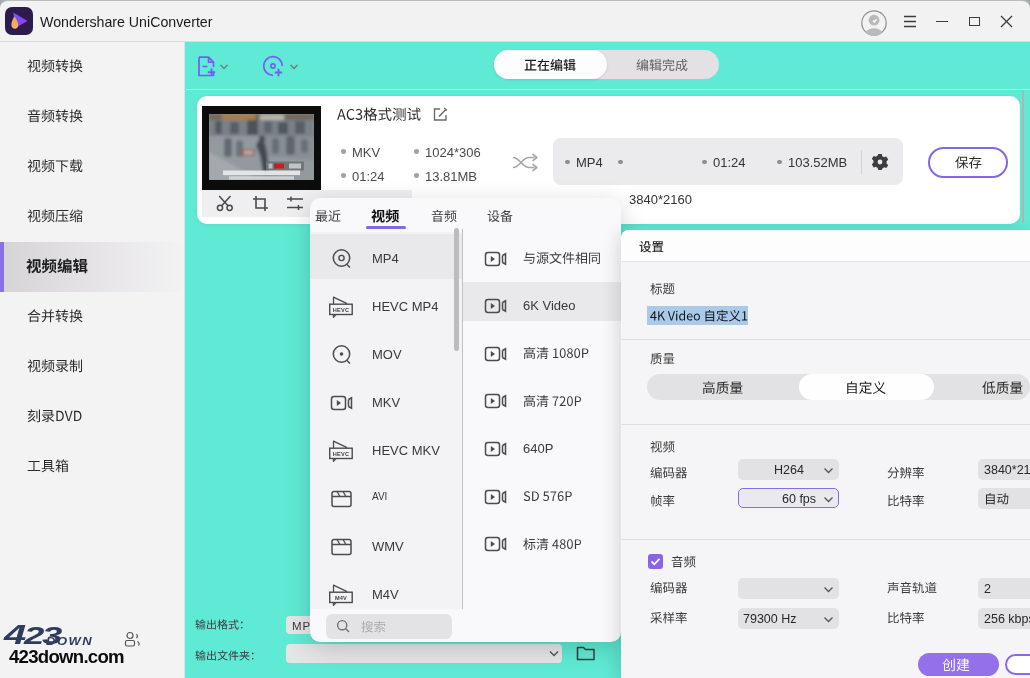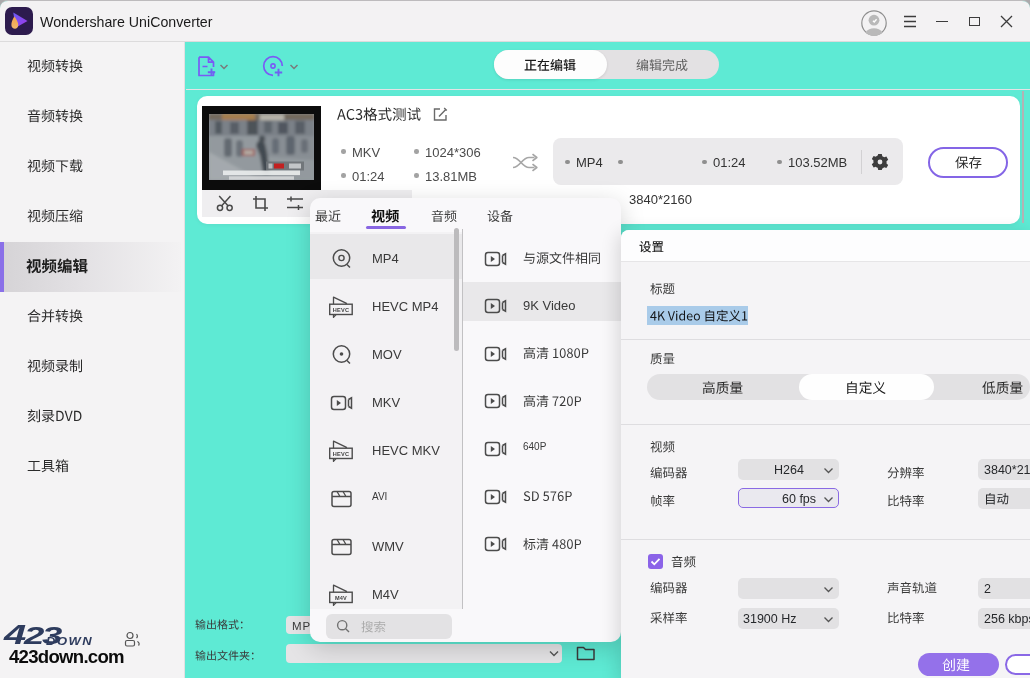--- a/index.html
+++ b/index.html
@@ -291,21 +291,21 @@
 </svg>
 <svg style="position:absolute;left:523px;top:247.1px;" width="79" height="19.1" viewBox="0 -14.9 79 19.1">
       <path d="M0.7 -3.1V-2.2H8.9V-3.1ZM3.4 -10.6C3.1 -8.8 2.5 -6.4 2.1 -4.9L3 -4.9H3.2H10.5C10.2 -1.9 9.9 -0.6 9.4 -0.2C9.2 -0.1 9 -0 8.7 -0C8.3 -0 7.3 -0.1 6.3 -0.1C6.5 0.1 6.6 0.5 6.7 0.8C7.6 0.9 8.5 0.9 9 0.9C9.5 0.8 9.9 0.8 10.2 0.4C10.8 -0.1 11.2 -1.7 11.5 -5.4C11.6 -5.5 11.6 -5.8 11.6 -5.8H3.4C3.5 -6.6 3.7 -7.4 3.9 -8.2H11.4V-9.1H4.1L4.4 -10.5Z M20 -5.3H24V-4.1H20ZM20 -7.1H24V-6H20ZM19.6 -2.7C19.2 -1.8 18.6 -0.9 18 -0.2C18.2 -0.1 18.6 0.1 18.8 0.3C19.4 -0.4 20 -1.5 20.4 -2.4ZM23.2 -2.4C23.8 -1.6 24.4 -0.5 24.7 0.1L25.6 -0.3C25.3 -0.9 24.6 -2 24.1 -2.8ZM14.1 -10.1C14.8 -9.6 15.8 -9 16.3 -8.6L16.9 -9.4C16.4 -9.8 15.4 -10.4 14.7 -10.8ZM13.5 -6.6C14.2 -6.2 15.2 -5.6 15.7 -5.2L16.3 -6C15.8 -6.3 14.8 -6.9 14.1 -7.3ZM13.8 0.3 14.6 0.9C15.3 -0.4 16 -2 16.5 -3.4L15.7 -3.9C15.2 -2.4 14.3 -0.7 13.8 0.3ZM17.4 -10.3V-6.7C17.4 -4.6 17.3 -1.6 15.8 0.5C16 0.6 16.4 0.8 16.6 1C18.1 -1.2 18.3 -4.4 18.3 -6.7V-9.4H25.4V-10.3ZM21.4 -9.2C21.4 -8.8 21.2 -8.3 21.1 -7.9H19.1V-3.4H21.4V0C21.4 0.1 21.4 0.2 21.2 0.2C21.1 0.2 20.5 0.2 19.9 0.2C20 0.4 20.1 0.8 20.1 1C21 1 21.6 1 21.9 0.9C22.3 0.8 22.4 0.5 22.4 0V-3.4H24.9V-7.9H22C22.2 -8.2 22.4 -8.6 22.5 -9Z M31.5 -10.7C31.9 -10.1 32.3 -9.2 32.5 -8.7L33.5 -9C33.4 -9.5 32.9 -10.4 32.5 -11ZM26.6 -8.6V-7.7H28.7C29.4 -5.7 30.5 -4 31.8 -2.6C30.4 -1.4 28.6 -0.5 26.5 0.1C26.7 0.3 27 0.8 27.1 1C29.2 0.3 31.1 -0.6 32.5 -1.9C34 -0.6 35.8 0.4 37.9 0.9C38.1 0.7 38.4 0.3 38.6 0.1C36.5 -0.5 34.7 -1.4 33.3 -2.6C34.6 -4 35.6 -5.6 36.3 -7.7H38.4V-8.6ZM32.6 -3.3C31.3 -4.5 30.4 -6 29.7 -7.7H35.2C34.6 -5.9 33.7 -4.5 32.6 -3.3Z M43.1 -4.4V-3.5H46.9V1H47.8V-3.5H51.4V-4.4H47.8V-7.3H50.8V-8.3H47.8V-10.8H46.9V-8.3H45.1C45.3 -8.8 45.4 -9.5 45.6 -10.1L44.6 -10.3C44.3 -8.6 43.8 -6.9 43 -5.8C43.3 -5.7 43.7 -5.5 43.8 -5.3C44.2 -5.9 44.5 -6.6 44.8 -7.3H46.9V-4.4ZM42.5 -10.9C41.8 -8.9 40.6 -7 39.4 -5.7C39.6 -5.5 39.9 -5 40 -4.7C40.4 -5.2 40.8 -5.7 41.2 -6.2V1H42.1V-7.8C42.6 -8.7 43 -9.6 43.4 -10.6Z M59.1 -6.2H63V-3.9H59.1ZM59.1 -7V-9.2H63V-7ZM59.1 -3H63V-0.7H59.1ZM58.1 -10.2V0.9H59.1V0.2H63V0.9H64V-10.2ZM54.8 -10.9V-8.1H52.7V-7.2H54.7C54.2 -5.4 53.3 -3.4 52.4 -2.3C52.5 -2 52.8 -1.7 52.9 -1.4C53.6 -2.3 54.3 -3.7 54.8 -5.2V1H55.7V-4.9C56.2 -4.3 56.8 -3.5 57.1 -3L57.7 -3.8C57.4 -4.2 56.2 -5.6 55.7 -6V-7.2H57.6V-8.1H55.7V-10.9Z M68.2 -8V-7.1H74.8V-8ZM69.8 -4.9H73.2V-2.4H69.8ZM68.9 -5.7V-0.7H69.8V-1.6H74.1V-5.7ZM66.1 -10.2V1.1H67.1V-9.3H75.9V-0.2C75.9 0 75.8 0.1 75.6 0.1C75.4 0.1 74.6 0.1 73.8 0.1C74 0.4 74.1 0.8 74.2 1.1C75.3 1.1 75.9 1 76.3 0.9C76.7 0.7 76.9 0.4 76.9 -0.2V-10.2Z" fill="#3a3a3a"></path>
     </svg>
 <svg class="abs" style="left:484px;top:293px" width="24" height="24" viewBox="0 0 24 24">
 <rect x="1.5" y="5.5" width="14" height="13" rx="2.5" stroke="#4c4c4c" stroke-width="1.5" fill="none"></rect>
 <path d="M6.8 9 L11 12 L6.8 15 Z" fill="#4c4c4c"></path>
 <path d="M18.5 8.5 L21.5 6.8 V17.2 L18.5 15.5" stroke="#4c4c4c" stroke-width="1.5" fill="none"></path>
 <path d="M18.5 8.5 V15.5" stroke="#4c4c4c" stroke-width="1.5"></path>
 </svg>
-<div class="abs" style="left:523px;top:297px;font-size:13px;color:#3a3a3a;">9K Video</div>
+<div class="abs" style="left:523px;top:297px;font-size:13px;color:#3a3a3a;">6K Video</div>
 <svg class="abs" style="left:484px;top:340.5px" width="24" height="24" viewBox="0 0 24 24">
 <rect x="1.5" y="5.5" width="14" height="13" rx="2.5" stroke="#4c4c4c" stroke-width="1.5" fill="none"></rect>
 <path d="M6.8 9 L11 12 L6.8 15 Z" fill="#4c4c4c"></path>
 <path d="M18.5 8.5 L21.5 6.8 V17.2 L18.5 15.5" stroke="#4c4c4c" stroke-width="1.5" fill="none"></path>
 <path d="M18.5 8.5 V15.5" stroke="#4c4c4c" stroke-width="1.5"></path>
 </svg>
 <svg style="position:absolute;left:523px;top:342.1px;" width="67" height="19.1" viewBox="0 -14.9 67 19.1">
       <path d="M3.7 -7.3H9.3V-6.1H3.7ZM2.7 -8V-5.4H10.4V-8ZM5.7 -10.7 6.1 -9.6H0.8V-8.7H12.2V-9.6H7.2C7 -10 6.9 -10.5 6.7 -11ZM1.2 -4.6V1H2.2V-3.8H10.8V0C10.8 0.2 10.7 0.2 10.6 0.2C10.4 0.2 9.8 0.2 9.2 0.2C9.4 0.4 9.5 0.7 9.6 0.9C10.4 0.9 10.9 0.9 11.3 0.8C11.6 0.7 11.8 0.5 11.8 0V-4.6ZM3.7 -3.1V0.3H4.6V-0.4H9.2V-3.1ZM4.6 -2.3H8.3V-1.1H4.6Z M14.1 -10C14.8 -9.6 15.7 -9 16.1 -8.6L16.7 -9.4C16.3 -9.8 15.4 -10.3 14.6 -10.7ZM13.5 -6.6C14.2 -6.2 15.2 -5.6 15.6 -5.1L16.2 -5.9C15.7 -6.3 14.8 -6.9 14 -7.3ZM13.9 0.3 14.7 0.9C15.4 -0.4 16.1 -2 16.7 -3.4L15.9 -4C15.3 -2.5 14.4 -0.7 13.9 0.3ZM18.6 -2.8H23.3V-1.7H18.6ZM18.6 -3.5V-4.4H23.3V-3.5ZM20.5 -10.9V-9.9H17.1V-9.2H20.5V-8.3H17.5V-7.6H20.5V-6.7H16.7V-6H25.4V-6.7H21.4V-7.6H24.5V-8.3H21.4V-9.2H24.9V-9.9H21.4V-10.9ZM17.7 -5.2V1H18.6V-1H23.3V-0.1C23.3 0.1 23.2 0.1 23.1 0.2C22.9 0.2 22.3 0.2 21.6 0.1C21.7 0.4 21.8 0.7 21.9 1C22.8 1 23.4 1 23.8 0.8C24.1 0.7 24.2 0.4 24.2 -0.1V-5.2Z M30.1 0H35.3V-1H33.4V-9.5H32.5C31.9 -9.2 31.3 -9 30.5 -8.9V-8.1H32.2V-1H30.1Z M39.7 0.2C41.5 0.2 42.7 -1.5 42.7 -4.8C42.7 -8.1 41.5 -9.7 39.7 -9.7C37.9 -9.7 36.8 -8.1 36.8 -4.8C36.8 -1.5 37.9 0.2 39.7 0.2ZM39.7 -0.8C38.7 -0.8 37.9 -2 37.9 -4.8C37.9 -7.6 38.7 -8.8 39.7 -8.8C40.8 -8.8 41.6 -7.6 41.6 -4.8C41.6 -2 40.8 -0.8 39.7 -0.8Z M47 0.2C48.8 0.2 50 -0.9 50 -2.3C50 -3.6 49.2 -4.3 48.4 -4.8V-4.9C48.9 -5.3 49.6 -6.2 49.6 -7.2C49.6 -8.6 48.6 -9.7 47 -9.7C45.5 -9.7 44.4 -8.7 44.4 -7.3C44.4 -6.3 45 -5.5 45.7 -5.1V-5C44.8 -4.5 43.9 -3.6 43.9 -2.4C43.9 -0.9 45.2 0.2 47 0.2ZM47.6 -5.2C46.5 -5.6 45.5 -6.1 45.5 -7.3C45.5 -8.2 46.1 -8.8 47 -8.8C48 -8.8 48.6 -8 48.6 -7.1C48.6 -6.4 48.3 -5.7 47.6 -5.2ZM47 -0.7C45.9 -0.7 45 -1.5 45 -2.5C45 -3.4 45.5 -4.1 46.3 -4.6C47.7 -4.1 48.8 -3.6 48.8 -2.3C48.8 -1.4 48.1 -0.7 47 -0.7Z M54.2 0.2C56 0.2 57.1 -1.5 57.1 -4.8C57.1 -8.1 56 -9.7 54.2 -9.7C52.4 -9.7 51.2 -8.1 51.2 -4.8C51.2 -1.5 52.4 0.2 54.2 0.2ZM54.2 -0.8C53.1 -0.8 52.4 -2 52.4 -4.8C52.4 -7.6 53.1 -8.8 54.2 -8.8C55.2 -8.8 56 -7.6 56 -4.8C56 -2 55.2 -0.8 54.2 -0.8Z M59.1 0H60.3V-3.8H61.9C63.9 -3.8 65.4 -4.7 65.4 -6.7C65.4 -8.8 63.9 -9.5 61.8 -9.5H59.1ZM60.3 -4.8V-8.6H61.6C63.3 -8.6 64.2 -8.1 64.2 -6.7C64.2 -5.4 63.4 -4.8 61.7 -4.8Z" fill="#3a3a3a"></path>
     </svg>
 <svg class="abs" style="left:484px;top:388px" width="24" height="24" viewBox="0 0 24 24">
@@ -316,21 +316,21 @@
 </svg>
 <svg style="position:absolute;left:523px;top:389.6px;" width="59.8" height="19.1" viewBox="0 -14.9 59.8 19.1">
       <path d="M3.7 -7.3H9.3V-6.1H3.7ZM2.7 -8V-5.4H10.4V-8ZM5.7 -10.7 6.1 -9.6H0.8V-8.7H12.2V-9.6H7.2C7 -10 6.9 -10.5 6.7 -11ZM1.2 -4.6V1H2.2V-3.8H10.8V0C10.8 0.2 10.7 0.2 10.6 0.2C10.4 0.2 9.8 0.2 9.2 0.2C9.4 0.4 9.5 0.7 9.6 0.9C10.4 0.9 10.9 0.9 11.3 0.8C11.6 0.7 11.8 0.5 11.8 0V-4.6ZM3.7 -3.1V0.3H4.6V-0.4H9.2V-3.1ZM4.6 -2.3H8.3V-1.1H4.6Z M14.1 -10C14.8 -9.6 15.7 -9 16.1 -8.6L16.7 -9.4C16.3 -9.8 15.4 -10.3 14.6 -10.7ZM13.5 -6.6C14.2 -6.2 15.2 -5.6 15.6 -5.1L16.2 -5.9C15.7 -6.3 14.8 -6.9 14 -7.3ZM13.9 0.3 14.7 0.9C15.4 -0.4 16.1 -2 16.7 -3.4L15.9 -4C15.3 -2.5 14.4 -0.7 13.9 0.3ZM18.6 -2.8H23.3V-1.7H18.6ZM18.6 -3.5V-4.4H23.3V-3.5ZM20.5 -10.9V-9.9H17.1V-9.2H20.5V-8.3H17.5V-7.6H20.5V-6.7H16.7V-6H25.4V-6.7H21.4V-7.6H24.5V-8.3H21.4V-9.2H24.9V-9.9H21.4V-10.9ZM17.7 -5.2V1H18.6V-1H23.3V-0.1C23.3 0.1 23.2 0.1 23.1 0.2C22.9 0.2 22.3 0.2 21.6 0.1C21.7 0.4 21.8 0.7 21.9 1C22.8 1 23.4 1 23.8 0.8C24.1 0.7 24.2 0.4 24.2 -0.1V-5.2Z M31.5 0H32.7C32.9 -3.7 33.3 -6 35.5 -8.8V-9.5H29.5V-8.5H34.2C32.3 -5.9 31.7 -3.6 31.5 0Z M36.7 0H42.7V-1H40.1C39.6 -1 39 -1 38.5 -0.9C40.7 -3.1 42.2 -5 42.2 -6.9C42.2 -8.6 41.2 -9.7 39.5 -9.7C38.2 -9.7 37.4 -9.2 36.6 -8.3L37.3 -7.6C37.9 -8.3 38.5 -8.7 39.3 -8.7C40.5 -8.7 41.1 -7.9 41.1 -6.9C41.1 -5.2 39.7 -3.3 36.7 -0.7Z M47 0.2C48.8 0.2 49.9 -1.5 49.9 -4.8C49.9 -8.1 48.8 -9.7 47 -9.7C45.1 -9.7 44 -8.1 44 -4.8C44 -1.5 45.1 0.2 47 0.2ZM47 -0.8C45.9 -0.8 45.1 -2 45.1 -4.8C45.1 -7.6 45.9 -8.8 47 -8.8C48 -8.8 48.8 -7.6 48.8 -4.8C48.8 -2 48 -0.8 47 -0.8Z M51.9 0H53.1V-3.8H54.6C56.7 -3.8 58.1 -4.7 58.1 -6.7C58.1 -8.8 56.7 -9.5 54.6 -9.5H51.9ZM53.1 -4.8V-8.6H54.4C56.1 -8.6 57 -8.1 57 -6.7C57 -5.4 56.2 -4.8 54.5 -4.8Z" fill="#3a3a3a"></path>
     </svg>
 <svg class="abs" style="left:484px;top:436px" width="24" height="24" viewBox="0 0 24 24">
 <rect x="1.5" y="5.5" width="14" height="13" rx="2.5" stroke="#4c4c4c" stroke-width="1.5" fill="none"></rect>
 <path d="M6.8 9 L11 12 L6.8 15 Z" fill="#4c4c4c"></path>
 <path d="M18.5 8.5 L21.5 6.8 V17.2 L18.5 15.5" stroke="#4c4c4c" stroke-width="1.5" fill="none"></path>
 <path d="M18.5 8.5 V15.5" stroke="#4c4c4c" stroke-width="1.5"></path>
 </svg>
-<div class="abs" style="left:523px;top:440px;font-size:10px;color:#3a3a3a;">640P</div>
+<div class="abs" style="left:523px;top:440px;font-size:13px;color:#3a3a3a;">640P</div>
 <svg class="abs" style="left:484px;top:483.5px" width="24" height="24" viewBox="0 0 24 24">
 <rect x="1.5" y="5.5" width="14" height="13" rx="2.5" stroke="#4c4c4c" stroke-width="1.5" fill="none"></rect>
 <path d="M6.8 9 L11 12 L6.8 15 Z" fill="#4c4c4c"></path>
 <path d="M18.5 8.5 L21.5 6.8 V17.2 L18.5 15.5" stroke="#4c4c4c" stroke-width="1.5" fill="none"></path>
 <path d="M18.5 8.5 V15.5" stroke="#4c4c4c" stroke-width="1.5"></path>
 </svg>
 <svg style="position:absolute;left:523px;top:485.1px;" width="50.5" height="19.1" viewBox="0 -14.9 50.5 19.1">
       <path d="M4 0.2C5.9 0.2 7.2 -1 7.2 -2.5C7.2 -4 6.3 -4.6 5.2 -5.1L3.9 -5.7C3.1 -6 2.3 -6.3 2.3 -7.3C2.3 -8.1 3 -8.6 4.1 -8.6C5 -8.6 5.7 -8.3 6.2 -7.8L6.9 -8.5C6.2 -9.2 5.2 -9.7 4.1 -9.7C2.3 -9.7 1.1 -8.6 1.1 -7.2C1.1 -5.8 2.1 -5.1 3 -4.7L4.4 -4.1C5.3 -3.7 6 -3.4 6 -2.4C6 -1.5 5.2 -0.9 4 -0.9C3 -0.9 2 -1.4 1.3 -2.1L0.6 -1.2C1.4 -0.4 2.6 0.2 4 0.2Z M9.1 0H11.5C14.4 0 15.9 -1.8 15.9 -4.8C15.9 -7.8 14.4 -9.5 11.4 -9.5H9.1ZM10.3 -1V-8.6H11.3C13.6 -8.6 14.7 -7.2 14.7 -4.8C14.7 -2.4 13.6 -1 11.3 -1Z M23 0.2C24.6 0.2 26.1 -1 26.1 -3.1C26.1 -5.2 24.8 -6.1 23.3 -6.1C22.7 -6.1 22.3 -6 21.8 -5.8L22.1 -8.5H25.7V-9.5H21L20.7 -5.1L21.4 -4.7C21.9 -5 22.3 -5.2 22.9 -5.2C24.1 -5.2 24.9 -4.4 24.9 -3.1C24.9 -1.7 24 -0.8 22.9 -0.8C21.8 -0.8 21.1 -1.3 20.6 -1.9L20 -1.1C20.6 -0.5 21.5 0.2 23 0.2Z M29.4 0H30.6C30.8 -3.7 31.2 -6 33.4 -8.8V-9.5H27.5V-8.5H32.1C30.2 -5.9 29.6 -3.6 29.4 0Z M37.9 0.2C39.4 0.2 40.7 -1.1 40.7 -2.9C40.7 -4.9 39.6 -5.9 38 -5.9C37.3 -5.9 36.5 -5.5 35.9 -4.8C35.9 -7.7 37 -8.7 38.3 -8.7C38.9 -8.7 39.5 -8.4 39.8 -8L40.5 -8.7C40 -9.3 39.3 -9.7 38.3 -9.7C36.4 -9.7 34.8 -8.3 34.8 -4.5C34.8 -1.4 36.1 0.2 37.9 0.2ZM35.9 -3.8C36.5 -4.7 37.3 -5 37.8 -5C39 -5 39.6 -4.2 39.6 -2.9C39.6 -1.6 38.9 -0.8 37.9 -0.8C36.8 -0.8 36 -1.8 35.9 -3.8Z M42.6 0H43.8V-3.8H45.3C47.4 -3.8 48.8 -4.7 48.8 -6.7C48.8 -8.8 47.4 -9.5 45.3 -9.5H42.6ZM43.8 -4.8V-8.6H45.1C46.8 -8.6 47.6 -8.1 47.6 -6.7C47.6 -5.4 46.9 -4.8 45.2 -4.8Z" fill="#3a3a3a"></path>
     </svg>
 <svg class="abs" style="left:484px;top:531px" width="24" height="24" viewBox="0 0 24 24">
@@ -427,21 +427,21 @@
     </svg>
 <svg style="position:absolute;left:887px;top:577.1px;" width="51" height="18.4" viewBox="0 -14.4 51 18.4">
       <path d="M5.8 -10.5V-9.5H0.9V-8.6H5.8V-7.4H1.6V-6.6H11.1V-7.4H6.7V-8.6H11.6V-9.5H6.7V-10.5ZM1.9 -5.6V-4C1.9 -2.7 1.7 -0.9 0.4 0.4C0.6 0.6 0.9 0.9 1.1 1.1C2 0.2 2.5 -1 2.7 -2.1H9.9V-1.5H10.8V-5.6ZM9.9 -2.9H6.7V-4.8H9.9ZM2.8 -2.9C2.8 -3.3 2.8 -3.6 2.8 -4V-4.8H5.8V-2.9Z M17.9 -10.4C18.1 -10.1 18.3 -9.7 18.4 -9.4H13.9V-8.5H23.7V-9.4H19.5C19.4 -9.8 19.1 -10.2 18.9 -10.6ZM15.6 -8.2C15.9 -7.7 16.2 -7 16.3 -6.4H13.2V-5.6H24.3V-6.4H21.2C21.5 -7 21.8 -7.6 22.1 -8.2L21.1 -8.5C20.9 -7.9 20.5 -7 20.2 -6.4H16.9L17.3 -6.5C17.2 -7.1 16.9 -7.9 16.5 -8.4ZM15.8 -1.6H21.8V-0.3H15.8ZM15.8 -2.4V-3.7H21.8V-2.4ZM14.9 -4.5V1H15.8V0.5H21.8V1H22.7V-4.5Z M26 -4.1C26.1 -4.2 26.5 -4.3 27 -4.3H28.4V-2.6L25.5 -2.1L25.7 -1.2L28.4 -1.7V1H29.2V-1.9L30.9 -2.2L30.8 -3L29.2 -2.7V-4.3H30.7V-5.2H29.2V-7.1H28.4V-5.2H26.9C27.3 -6 27.7 -7.1 28.1 -8.1H30.7V-9H28.3C28.5 -9.5 28.6 -9.9 28.7 -10.3L27.7 -10.5C27.6 -10 27.5 -9.5 27.4 -9H25.6V-8.1H27.1C26.8 -7.1 26.5 -6.3 26.3 -6C26.1 -5.5 25.9 -5.1 25.7 -5C25.8 -4.8 25.9 -4.3 26 -4.1ZM30.9 -7.9V-7H32.4C32.3 -4.8 32.1 -1.8 30.3 0.5C30.5 0.6 30.8 0.9 31 1.1C32.9 -1.4 33.2 -4.6 33.2 -7H34.6V-0.4C34.6 0.5 34.9 0.7 35.5 0.7H36C36.9 0.7 37 0.2 37.1 -1.5C36.8 -1.5 36.5 -1.7 36.3 -1.8C36.2 -0.4 36.2 -0.1 36 -0.1H35.7C35.5 -0.1 35.4 -0.1 35.4 -0.5V-7.9H33.2V-10.4H32.4V-7.9Z M38.3 -9.6C39 -8.9 39.8 -8 40.1 -7.5L40.9 -8C40.5 -8.6 39.7 -9.4 39 -10ZM43.2 -4.6H47.4V-3.6H43.2ZM43.2 -2.9H47.4V-1.8H43.2ZM43.2 -6.3H47.4V-5.3H43.2ZM42.3 -7V-1.1H48.3V-7H45.3C45.4 -7.3 45.6 -7.7 45.7 -8.1H49.3V-8.8H47C47.3 -9.3 47.6 -9.8 47.9 -10.2L47 -10.5C46.8 -10 46.4 -9.3 46 -8.8H43.7L44.4 -9.2C44.2 -9.5 43.8 -10.1 43.5 -10.6L42.7 -10.2C43 -9.8 43.4 -9.2 43.5 -8.8H41.4V-8.1H44.7C44.6 -7.7 44.5 -7.3 44.4 -7ZM40.8 -6H38.1V-5.2H39.9V-1.3C39.3 -1.1 38.7 -0.6 38 0.1L38.6 0.9C39.2 0.1 39.9 -0.6 40.3 -0.6C40.6 -0.6 41 -0.2 41.5 0.1C42.4 0.6 43.5 0.7 45 0.7C46.2 0.7 48.4 0.6 49.3 0.6C49.3 0.3 49.4 -0.1 49.5 -0.3C48.3 -0.2 46.5 -0.1 45 -0.1C43.6 -0.1 42.5 -0.2 41.8 -0.7C41.3 -0.9 41 -1.1 40.8 -1.2Z" fill="#3a3a3a"></path>
     </svg>
 <div class="abs" style="left:978px;top:577px;width:52px;height:21px;background:#e2e1e3;border-radius:5px 0 0 5px;"></div>
 <div class="abs" style="left:984px;top:581px;font-size:12.5px;color:#26282b;">2</div>
 <svg style="position:absolute;left:650px;top:607.1px;" width="38.5" height="18.4" viewBox="0 -14.4 38.5 18.4">
       <path d="M10 -8.6C9.6 -7.7 8.8 -6.4 8.2 -5.5L8.9 -5.2C9.6 -6 10.4 -7.2 11 -8.2ZM1.8 -7.8C2.3 -7.1 2.8 -6.1 3 -5.5L3.8 -5.8C3.7 -6.5 3.1 -7.4 2.6 -8.1ZM5.2 -8.3C5.5 -7.5 5.9 -6.6 5.9 -5.9L6.9 -6.2C6.8 -6.9 6.4 -7.8 6 -8.5ZM10.4 -10.4C8.2 -9.9 4.4 -9.6 1.1 -9.5C1.2 -9.3 1.4 -8.9 1.4 -8.7C4.6 -8.8 8.5 -9.1 11.1 -9.5ZM0.8 -4.7V-3.8H5C3.9 -2.3 2.1 -1 0.4 -0.3C0.7 -0.1 1 0.3 1.1 0.5C2.8 -0.3 4.5 -1.7 5.7 -3.2V1H6.7V-3.3C8 -1.7 9.7 -0.3 11.4 0.5C11.6 0.2 11.9 -0.1 12.1 -0.3C10.4 -1 8.6 -2.3 7.4 -3.8H11.8V-4.7H6.7V-5.8H5.7V-4.7Z M18 -10.1C18.4 -9.5 18.9 -8.7 19.1 -8.1L19.9 -8.5C19.8 -9 19.3 -9.8 18.8 -10.5ZM22.8 -10.5C22.5 -9.8 22 -8.8 21.6 -8.1H17.5V-7.2H20.3V-5.5H17.9V-4.7H20.3V-2.9H17V-2H20.3V1H21.2V-2H24.3V-2.9H21.2V-4.7H23.7V-5.5H21.2V-7.2H24.1V-8.1H22.6C23 -8.7 23.4 -9.5 23.7 -10.2ZM14.8 -10.5V-8.1H13.2V-7.2H14.8C14.4 -5.5 13.7 -3.5 12.9 -2.5C13.1 -2.2 13.3 -1.8 13.4 -1.6C13.9 -2.3 14.4 -3.5 14.8 -4.8V1H15.7V-5.5C16 -4.9 16.4 -4.2 16.6 -3.7L17.2 -4.4C16.9 -4.8 16 -6.2 15.7 -6.7V-7.2H17V-8.1H15.7V-10.5Z M35.4 -8C34.9 -7.5 34.1 -6.9 33.6 -6.4L34.3 -6C34.9 -6.4 35.6 -7 36.1 -7.6ZM25.7 -4.2 26.2 -3.5C27 -3.9 28 -4.4 29 -4.9L28.8 -5.6C27.7 -5.1 26.5 -4.5 25.7 -4.2ZM26.1 -7.5C26.7 -7.1 27.6 -6.4 27.9 -6L28.6 -6.6C28.2 -7 27.4 -7.6 26.7 -8ZM33.5 -5.1C34.3 -4.6 35.4 -3.8 35.9 -3.3L36.6 -3.9C36.1 -4.4 35 -5.1 34.1 -5.6ZM25.6 -2.5V-1.7H30.8V1H31.8V-1.7H36.9V-2.5H31.8V-3.6H30.8V-2.5ZM30.4 -10.4C30.6 -10.1 30.9 -9.7 31 -9.4H25.9V-8.5H30.5C30.1 -7.9 29.7 -7.4 29.5 -7.2C29.3 -7 29.1 -6.9 29 -6.8C29.1 -6.6 29.2 -6.2 29.2 -6C29.4 -6.1 29.7 -6.2 31.1 -6.3C30.5 -5.7 30 -5.2 29.7 -5C29.3 -4.6 29 -4.4 28.7 -4.4C28.8 -4.1 28.9 -3.7 29 -3.6C29.2 -3.7 29.7 -3.7 33 -4C33.1 -3.8 33.2 -3.6 33.3 -3.4L34 -3.7C33.8 -4.3 33.1 -5.2 32.6 -5.8L31.9 -5.5C32.1 -5.3 32.3 -5 32.5 -4.7L30.3 -4.5C31.4 -5.4 32.5 -6.5 33.5 -7.7L32.7 -8.1C32.5 -7.8 32.2 -7.4 31.9 -7.1L30.3 -7C30.7 -7.4 31.1 -8 31.4 -8.5H36.8V-9.4H32.1C31.9 -9.7 31.6 -10.2 31.4 -10.6Z" fill="#3a3a3a"></path>
     </svg>
 <div class="abs" style="left:738px;top:607px;width:101px;height:21px;background:#e2e1e3;border-radius:5px;"></div>
-<div class="abs" style="left:743px;top:611px;font-size:12.5px;color:#26282b;">31900 Hz</div>
+<div class="abs" style="left:743px;top:611px;font-size:12.5px;color:#26282b;">79300 Hz</div>
 <svg class="abs" style="left:823px;top:614.5px" width="11" height="8" viewBox="0 0 11 8">
       <path d="M1.5 1.5 L5.5 5.5 L9.5 1.5" stroke="#555" stroke-width="1.3" fill="none"></path>
     </svg>
 <svg style="position:absolute;left:887px;top:607.1px;" width="38.5" height="18.4" viewBox="0 -14.4 38.5 18.4">
       <path d="M1.6 0.9C1.9 0.7 2.3 0.5 5.7 -0.6C5.7 -0.9 5.7 -1.3 5.7 -1.6L2.6 -0.6V-5.7H5.7V-6.6H2.6V-10.4H1.6V-0.9C1.6 -0.3 1.3 -0 1.1 0.1C1.3 0.3 1.5 0.7 1.6 0.9ZM6.7 -10.4V-1.1C6.7 0.3 7 0.7 8.2 0.7C8.5 0.7 9.9 0.7 10.1 0.7C11.4 0.7 11.7 -0.2 11.8 -2.7C11.5 -2.8 11.1 -2.9 10.9 -3.1C10.8 -0.8 10.7 -0.2 10.1 -0.2C9.8 -0.2 8.6 -0.2 8.3 -0.2C7.8 -0.2 7.6 -0.4 7.6 -1.1V-4.7C9 -5.5 10.5 -6.5 11.6 -7.4L10.8 -8.2C10.1 -7.4 8.8 -6.5 7.6 -5.7V-10.4Z M18.2 -2.7C18.8 -2 19.5 -1.2 19.8 -0.6L20.5 -1.1C20.2 -1.7 19.5 -2.5 18.9 -3.1ZM20.5 -10.5V-9.2H18.1V-8.3H20.5V-6.7H17.4V-5.8H22.1V-4.3H17.6V-3.4H22.1V-0.2C22.1 0 22 0.1 21.8 0.1C21.6 0.1 20.9 0.1 20.2 0.1C20.3 0.3 20.4 0.7 20.4 1C21.4 1 22.1 1 22.4 0.8C22.8 0.7 23 0.4 23 -0.2V-3.4H24.4V-4.3H23V-5.8H24.5V-6.7H21.4V-8.3H23.9V-9.2H21.4V-10.5ZM13.7 -9.5C13.6 -8 13.4 -6.4 13 -5.3C13.2 -5.2 13.6 -5 13.7 -4.9C13.9 -5.5 14.1 -6.2 14.2 -7H15.2V-4C14.4 -3.7 13.7 -3.5 13.1 -3.4L13.3 -2.4L15.2 -3V1H16.1V-3.3L17.3 -3.7L17.3 -4.6L16.1 -4.2V-7H17.2V-7.9H16.1V-10.5H15.2V-7.9H14.3C14.4 -8.4 14.4 -8.9 14.5 -9.4Z M35.4 -8C34.9 -7.5 34.1 -6.9 33.6 -6.4L34.3 -6C34.9 -6.4 35.6 -7 36.1 -7.6ZM25.7 -4.2 26.2 -3.5C27 -3.9 28 -4.4 29 -4.9L28.8 -5.6C27.7 -5.1 26.5 -4.5 25.7 -4.2ZM26.1 -7.5C26.7 -7.1 27.6 -6.4 27.9 -6L28.6 -6.6C28.2 -7 27.4 -7.6 26.7 -8ZM33.5 -5.1C34.3 -4.6 35.4 -3.8 35.9 -3.3L36.6 -3.9C36.1 -4.4 35 -5.1 34.1 -5.6ZM25.6 -2.5V-1.7H30.8V1H31.8V-1.7H36.9V-2.5H31.8V-3.6H30.8V-2.5ZM30.4 -10.4C30.6 -10.1 30.9 -9.7 31 -9.4H25.9V-8.5H30.5C30.1 -7.9 29.7 -7.4 29.5 -7.2C29.3 -7 29.1 -6.9 29 -6.8C29.1 -6.6 29.2 -6.2 29.2 -6C29.4 -6.1 29.7 -6.2 31.1 -6.3C30.5 -5.7 30 -5.2 29.7 -5C29.3 -4.6 29 -4.4 28.7 -4.4C28.8 -4.1 28.9 -3.7 29 -3.6C29.2 -3.7 29.7 -3.7 33 -4C33.1 -3.8 33.2 -3.6 33.3 -3.4L34 -3.7C33.8 -4.3 33.1 -5.2 32.6 -5.8L31.9 -5.5C32.1 -5.3 32.3 -5 32.5 -4.7L30.3 -4.5C31.4 -5.4 32.5 -6.5 33.5 -7.7L32.7 -8.1C32.5 -7.8 32.2 -7.4 31.9 -7.1L30.3 -7C30.7 -7.4 31.1 -8 31.4 -8.5H36.8V-9.4H32.1C31.9 -9.7 31.6 -10.2 31.4 -10.6Z" fill="#3a3a3a"></path>
     </svg>
 <div class="abs" style="left:978px;top:607px;width:52px;height:21px;background:#e2e1e3;border-radius:5px 0 0 5px;"></div>
 <div class="abs" style="left:984px;top:611px;font-size:12.5px;color:#26282b;white-space:nowrap;">256 kbps</div>
 <div class="abs" style="left:918px;top:651.5px;width:81px;height:23.5px;background:#9471ea;border-radius:12px;"></div>
 <svg style="position:absolute;left:942px;top:652.7px;" width="29" height="20.6" viewBox="0 -16.1 29 20.6">

